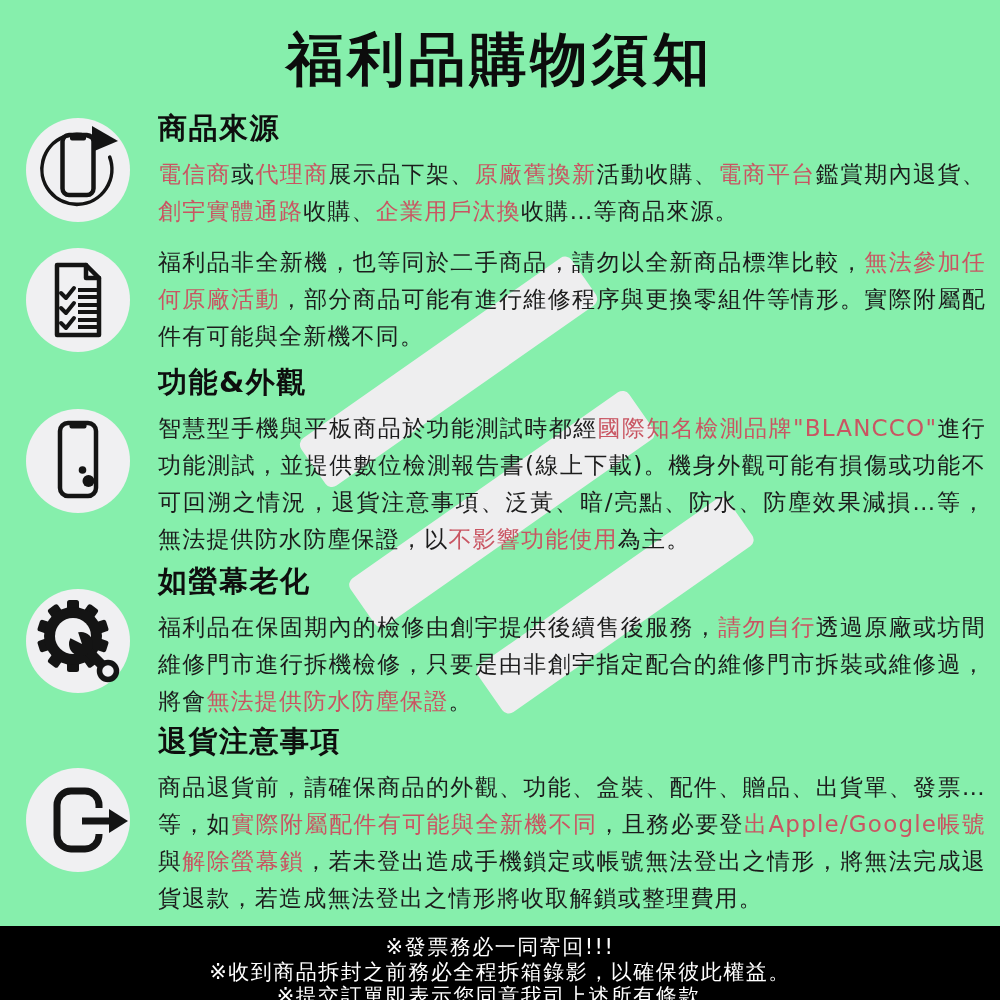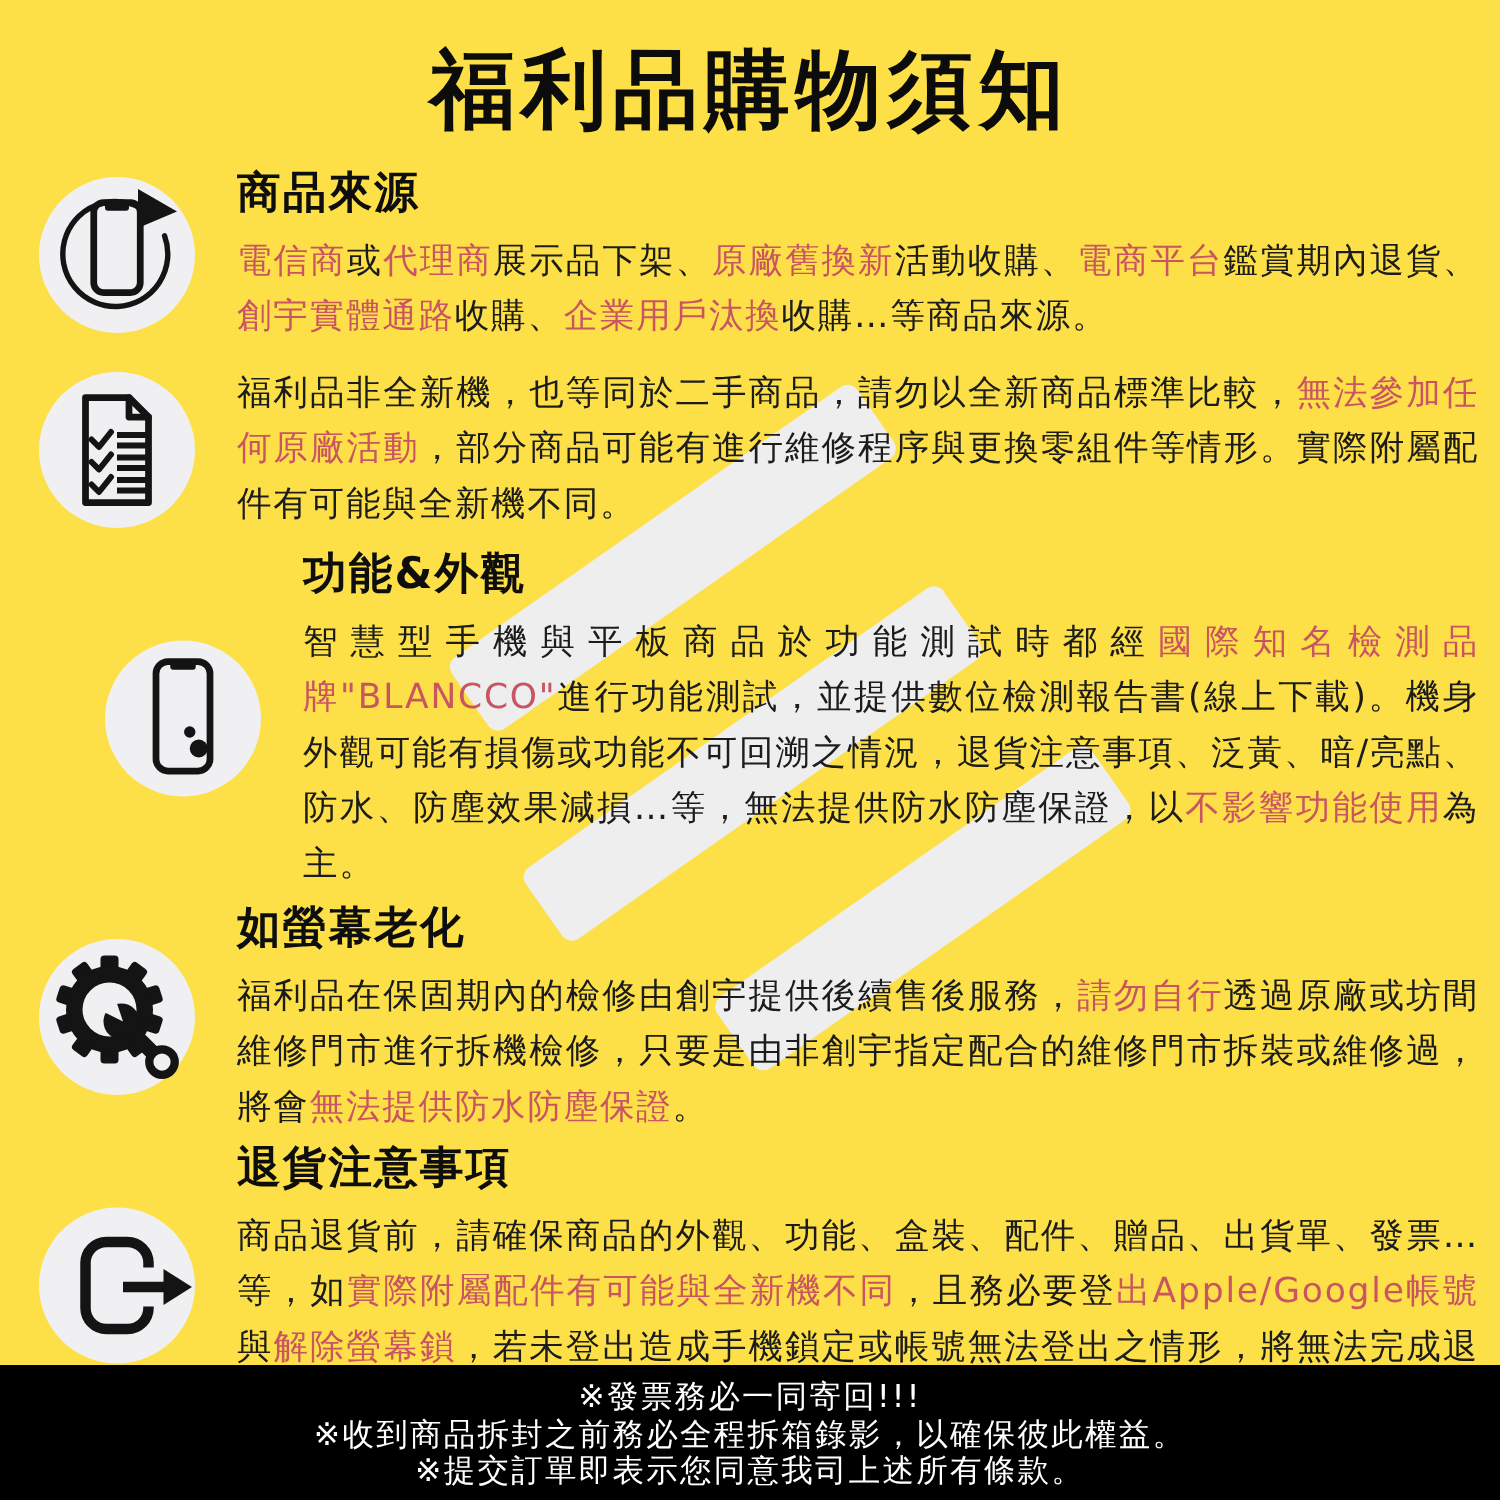--- a/index.html
+++ b/index.html
@@ -1,36 +1,36 @@
 <!DOCTYPE html>
 <html style="--accent: #c95562; --circle: #f0f0f2; --ink: #1c1c1c;"><head>
 <meta charset="utf-8">
 <style>
   :root { --accent:#c95562; --ink:#1c1c1c; --circle:#f0f0f2; }
   * { box-sizing:border-box; margin:0; padding:0; }
   body { font-family:"DejaVu Sans","Liberation Sans",sans-serif; background:#fff; }
-  .canvas { position:relative; width:1000px; height:1000px; background:#fde047; overflow:hidden; }
+  .canvas { position:relative; width:1000px; height:1000px; background:#86efac; overflow:hidden; }
   .watermark { position:absolute; inset:0; z-index:0; }
   .content { position:relative; z-index:1; }
   .page-title { text-align:center; padding-top:22px; font-size:57px; font-weight:700;
     letter-spacing:4px; color:#0c0c0c; }
   .sections { margin-top:10px; }
   .section { display:flex; }
-  .sec-1 { margin-bottom:14px; } .sec-2 { margin-bottom:8px; } .sec-3 { margin-bottom:4px;padding-left:44px; }
+  .sec-1 { margin-bottom:14px; } .sec-2 { margin-bottom:8px; } .sec-3 { margin-bottom:4px; }
   .sec-4 { margin-bottom:2px; } .sec-5 { margin-bottom:0; }
   .icon-col { flex:0 0 158px; display:flex; align-items:center; }
   .icon-circle { width:104px; height:104px; margin-left:26px; border-radius:50%;
     background:var(--circle); display:flex; align-items:center; justify-content:center; }
   .icon-circle svg { width:104px; height:104px; display:block; }
   .text-col { flex:1 1 auto; padding-right:14px; }
   .sec-heading { font-size:29px; font-weight:700; letter-spacing:1.5px; color:#0e0e0e; margin-bottom:7px; }
   .sec-body { font-size:23px; line-height:37px; letter-spacing:1.2px; color:var(--ink);
     text-align:justify; }
   .sec-body .red { color:var(--accent); }
-  .footer { position:absolute; left:0; right:0; bottom:0; height:90px; background:#000;
+  .footer { position:absolute; left:0; right:0; bottom:0; height:74px; background:#000;
     color:#fff; z-index:2; text-align:center; padding-top:9px; }
   .footer div { font-size:21px; line-height:24.5px; letter-spacing:1.5px; }
   .ico { stroke:#141414; fill:none; stroke-width:4.5; stroke-linecap:round; stroke-linejoin:round; }
   .ico-fill { fill:#141414; stroke:none; }
   .ico-hole { fill:var(--circle); stroke:none; }
 </style>
 </head>
 <body>
 
 <div class="canvas">

